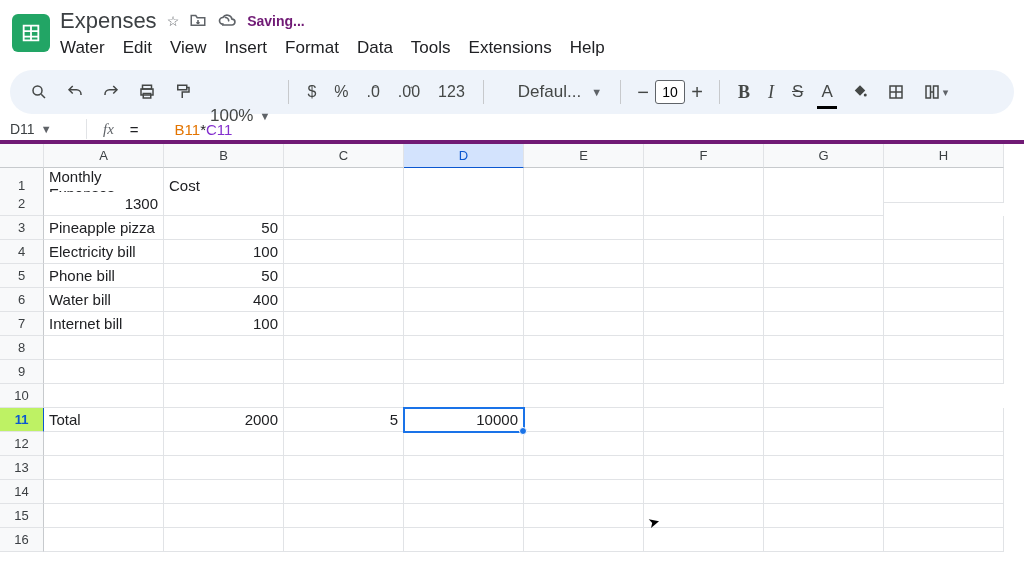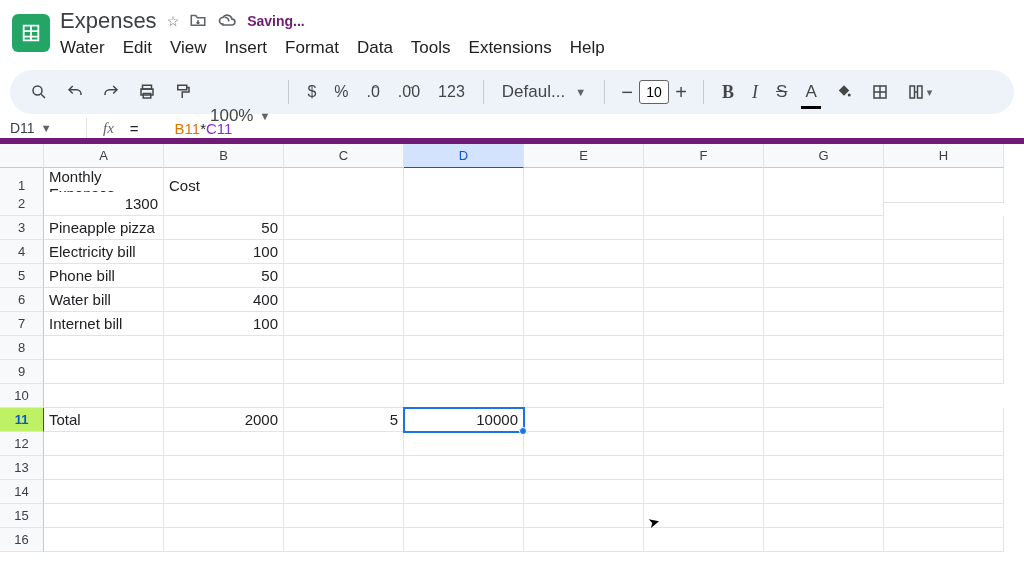--- a/index.html
+++ b/index.html
@@ -51,38 +51,38 @@
     align-items:center;
     justify-content:center;
     border-radius:4px;
     font-size:16px;
     cursor:pointer;
     user-select:none;
   }
   .tb-sep { width:1px; height:24px; background:#c7c9cc; margin:0 6px; }
   .zoom-combo { font-size:17px; display:flex; align-items:center; gap:6px;margin-top:48px; }
   .caret { font-size:11px; color:#5f6368; }
-  .font-combo { font-size:17px; display:flex; align-items:center; gap:10px; }
+  .font-combo { font-size:17px; display:flex; align-items:center; gap:10px;margin-left:16px; }
   .font-size-box {
     height:26px; display:flex; align-items:center; gap:2px;
   }
   .font-size-inp {
     width:30px;height:24px;border:1px solid #5f6368;border-radius:3px;
     text-align:center; font-size:14px;
   }
   .minusplus { width:20px; text-align:center; font-size:20px; cursor:pointer; }
   .bold { font-weight:700; font-family:Georgia,serif; font-size:18px;}
   .italic { font-family:Georgia,serif; font-style:italic; font-size:18px;}
   .strike { text-decoration:line-through; font-size:17px;}
   .text-color { position:relative; font-size:17px;}
   .text-color-bar { position:absolute; bottom:-2px; left:2px; right:2px; height:3px; background:#000; }
   .tb-svg { width:18px; height:18px; stroke:#444746; fill:none; stroke-width:2; }
   .name-fx-row {
     display:flex; align-items:center; height:30px;
-    padding: 8px 10px 4px 10px; border-bottom:6px solid #701a75;
+    padding: 8px 10px 4px 10px; border-bottom:4px solid #701a75;
     gap: 16px;
   }
   .name-box { font-size:14px; color:#3c4043; width:60px; display:flex; align-items:center; gap:6px;}
   .fx-label { font-family: 'Times New Roman', serif; font-style:italic; font-size:15px; color:#5f6368;}
   .formula { font-family: Arial; font-size:15px; }
   .formula .eq { color:#202124; }
   .formula .ref1 { color:#e37400;padding-left:36px; }
   .formula .op { color:#202124; }
   .formula .ref2 { color:#8430ce; }
   .grid-wrap { position:relative; }

